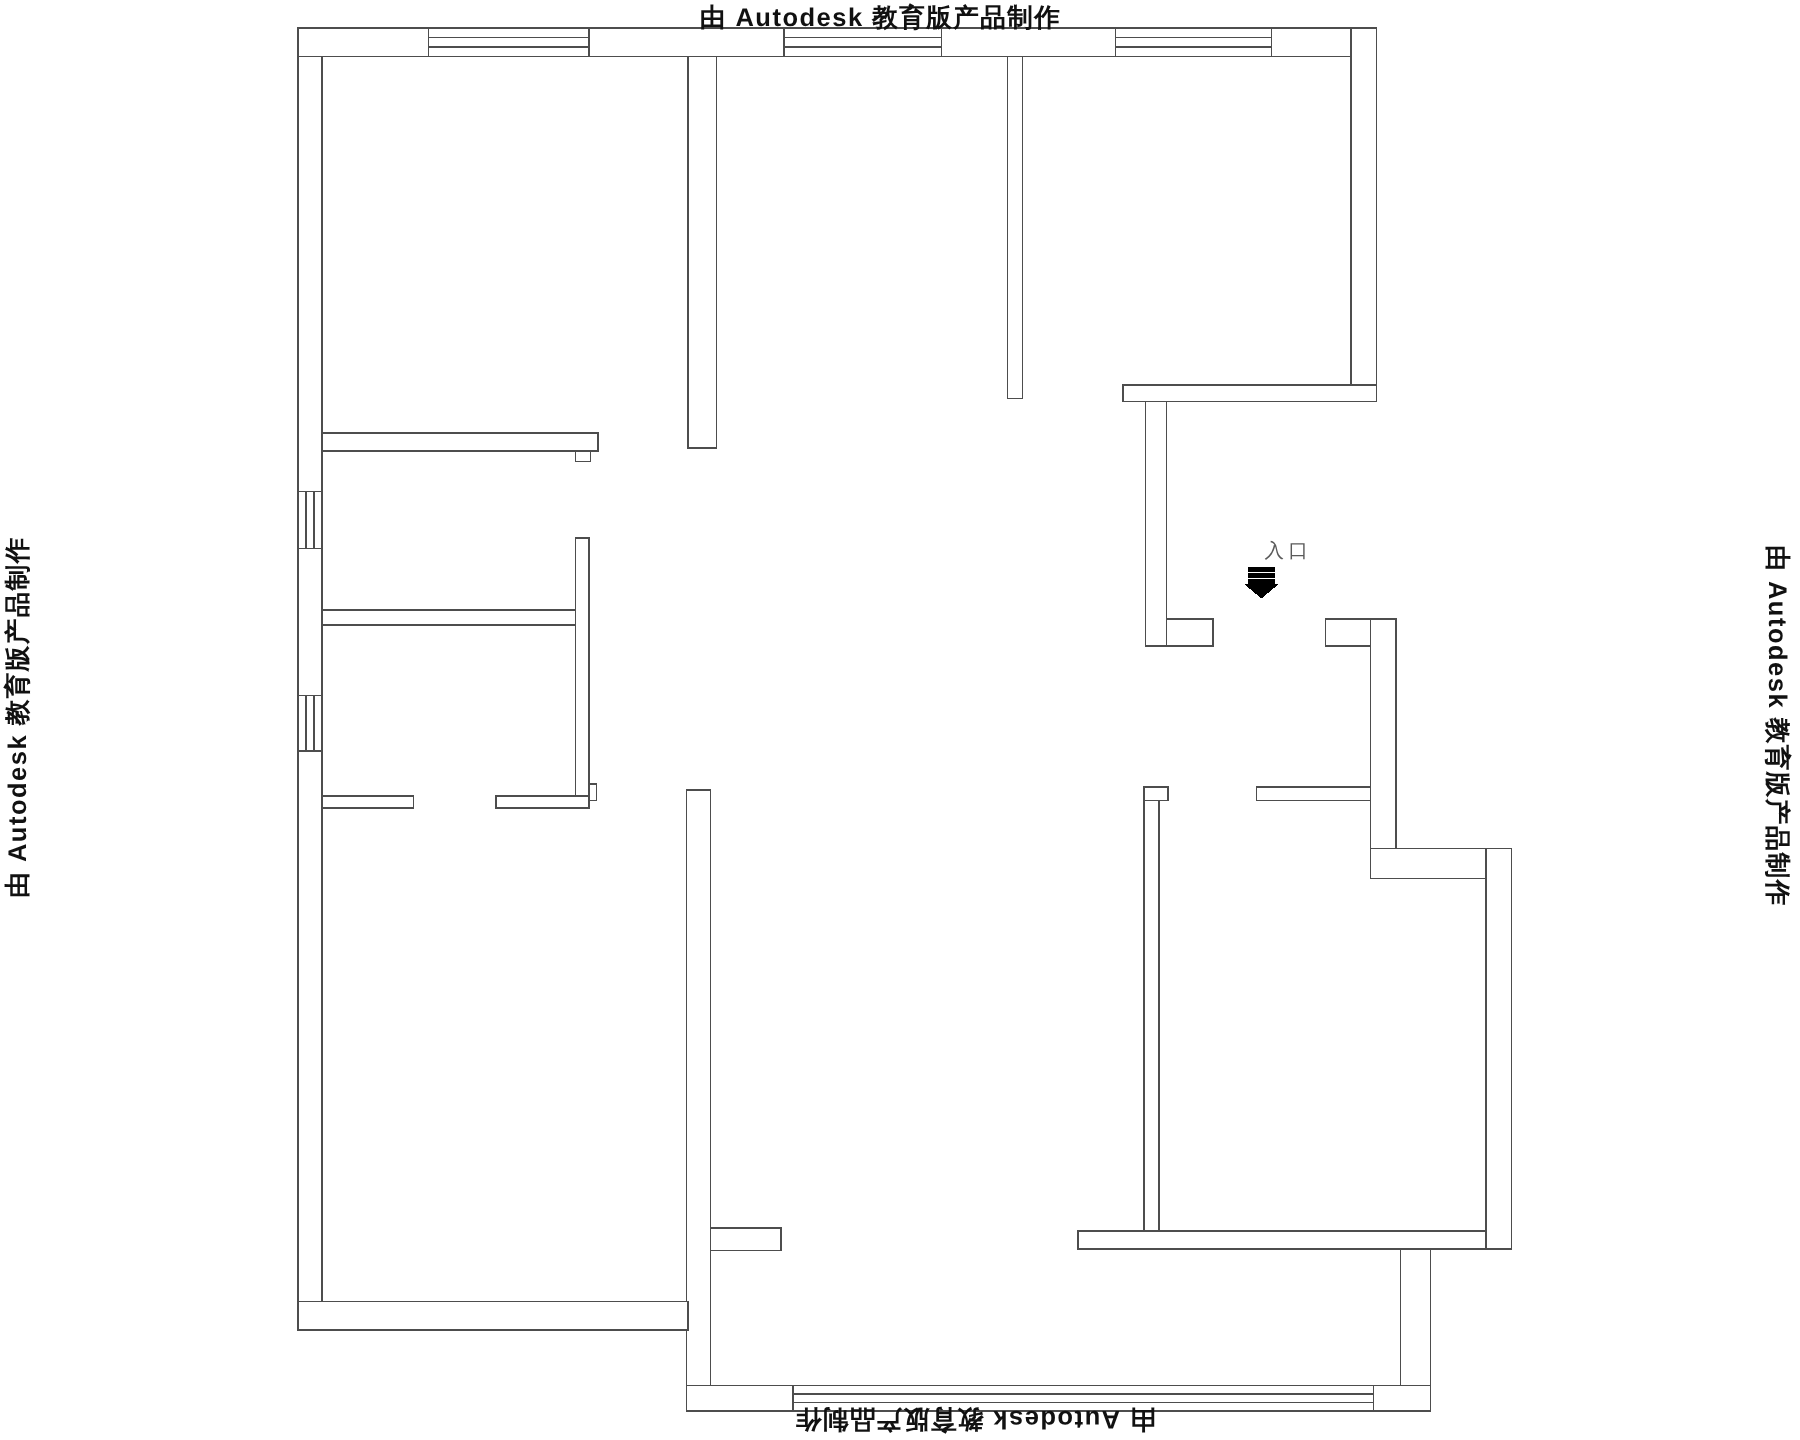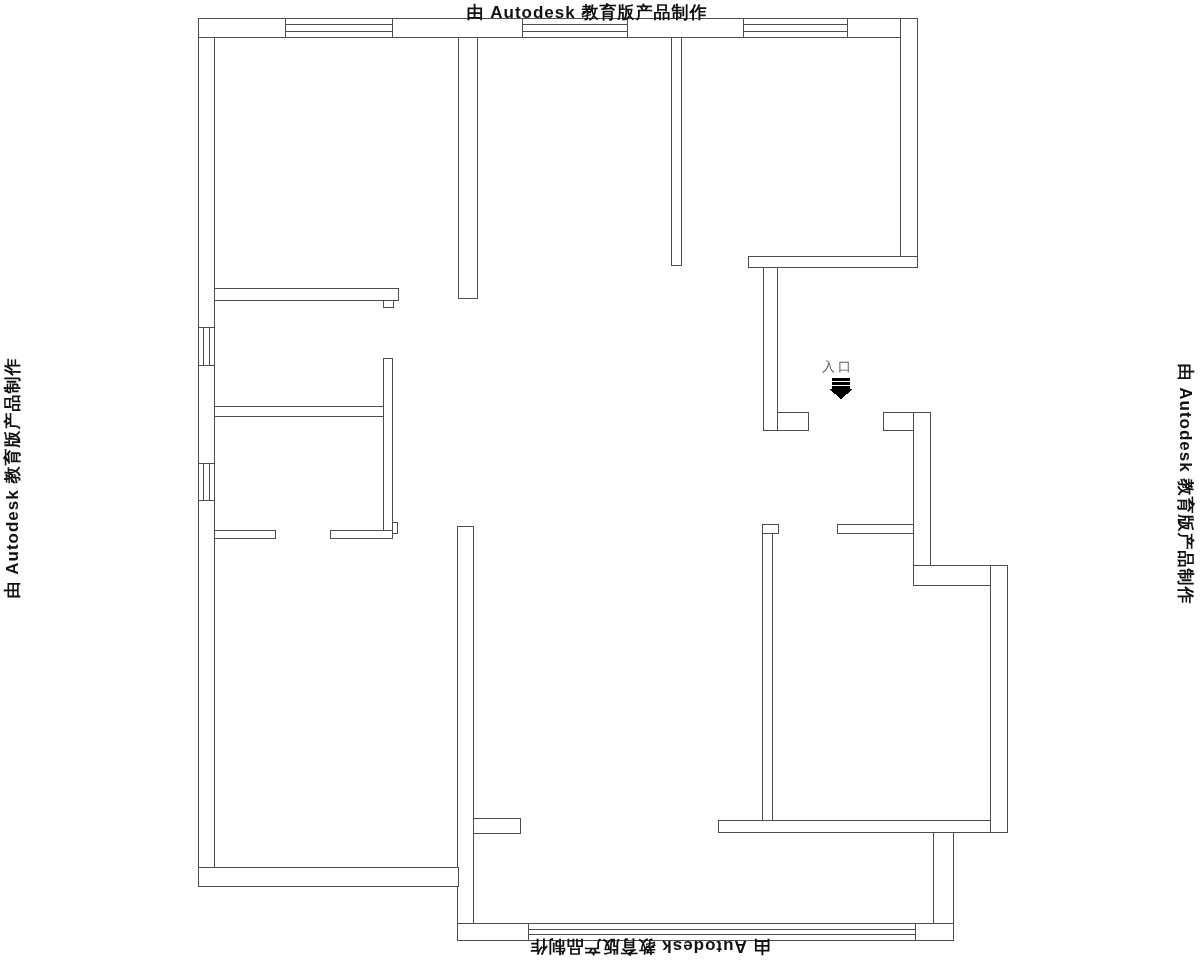--- a/index.html
+++ b/index.html
@@ -29,21 +29,21 @@
     white-space: nowrap;
     transform-origin: center center;
     user-select: none;
   }
   .wm-top    { left: 587px; top: 12px;  transform: translate(-50%,-50%); }
   .wm-bottom { left: 650px; top: 946px; transform: translate(-50%,-50%) rotate(180deg); }
   .wm-left   { left: 12px;  top: 478px; transform: translate(-50%,-50%) rotate(-90deg); }
   .wm-right  { left: 1185px;top: 484px; transform: translate(-50%,-50%) rotate(90deg); }
   .entrance-label {
     position: absolute;
-    left: 838px;
+    left: 859px;
     top: 367px;
     transform: translate(-50%,-50%);
     color: #5a5a5a;
     font-size: 13px;
     letter-spacing: 3px;
     white-space: nowrap;
     user-select: none;
   }
 </style>
 </head>

